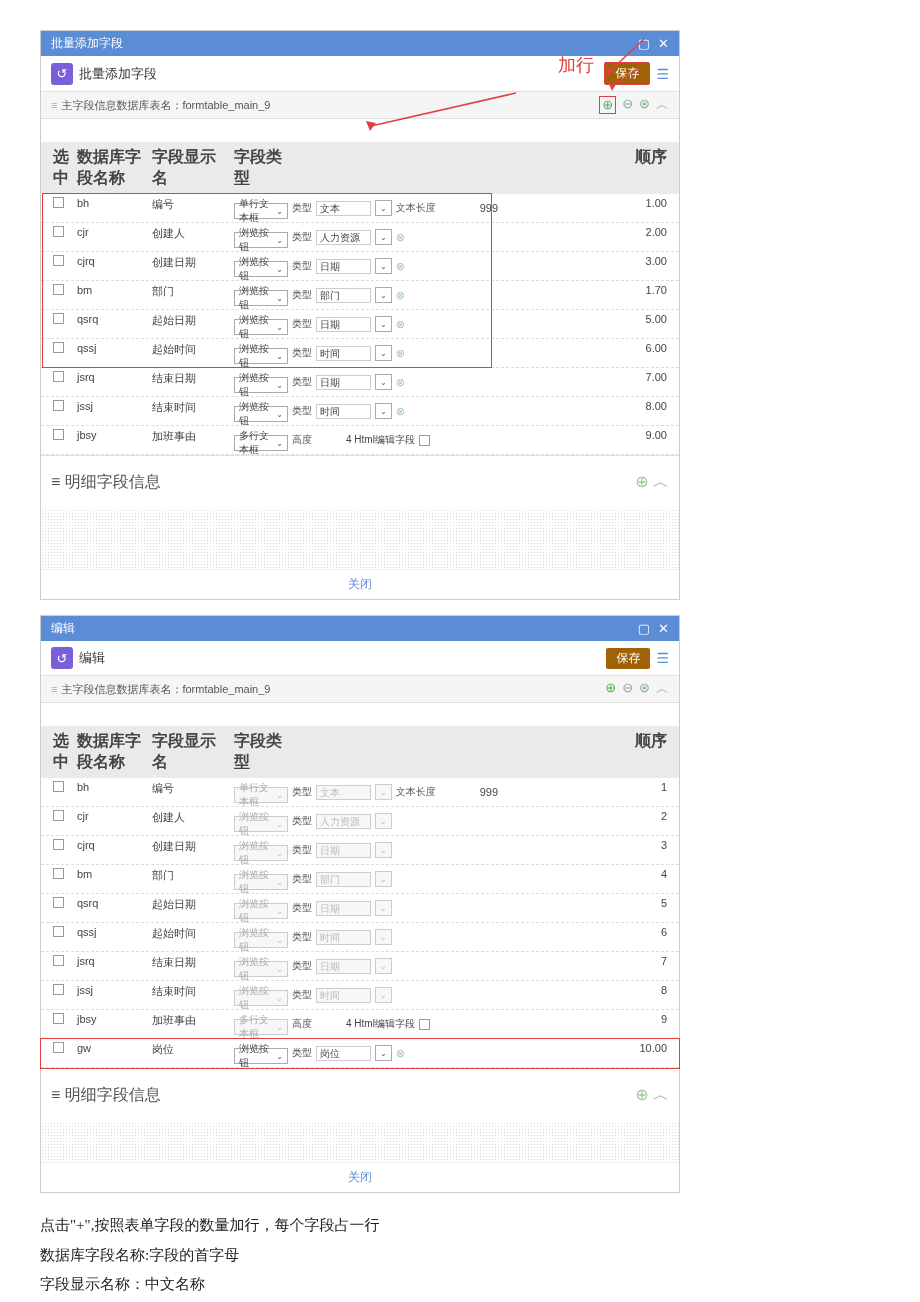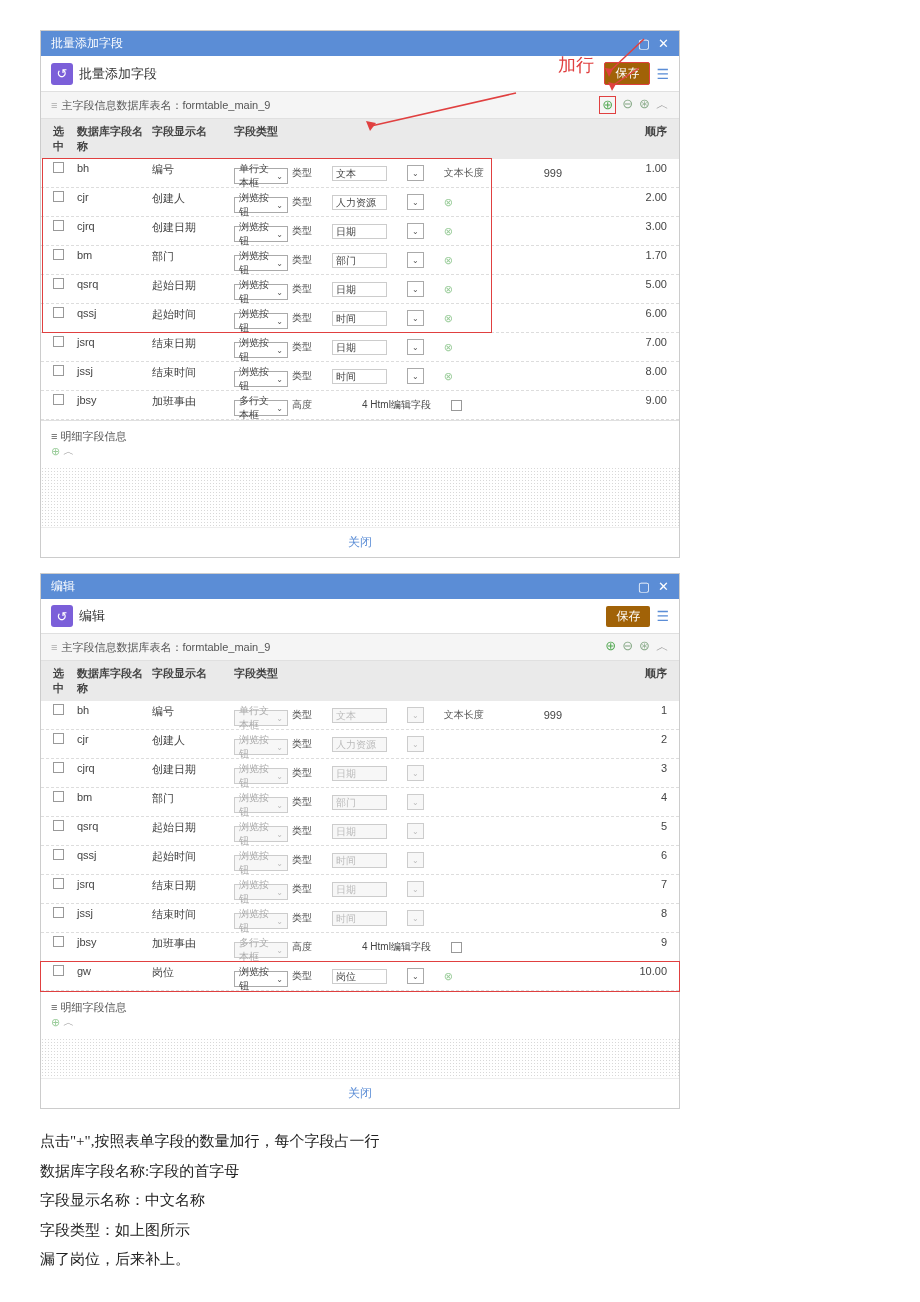--- a/index.html
+++ b/index.html
@@ -13,39 +13,39 @@
     .sub-header .sq { width: 22px; height: 22px; background: #7b5fd9; color: #fff; display: flex; align-items: center; justify-content: center; border-radius: 3px; font-size: 13px; }
     .sub-header .title { font-size: 13px; color: #333; }
     .sub-header .right { display: flex; align-items: center; gap: 6px; }
     .save-btn { background: #a16207; color: #fff; padding: 2px 10px; border-radius: 2px; font-size: 12px; cursor: pointer; }
     .menu-icon { color: #5b8dd6; cursor: pointer; font-size: 14px; }
     .info-bar { display: flex; align-items: center; justify-content: space-between; padding: 4px 10px; background: #f5f5f5; border-top: 1px solid #e0e0e0; border-bottom: 1px solid #e0e0e0; font-size: 11px; color: #555; }
     .info-bar .label { display: flex; align-items: center; gap: 4px; }
     .info-bar .hamb { color: #aaa; }
     .info-bar .right-icons { display: flex; gap: 6px; color: #8a8; font-size: 13px; }
     .info-bar .right-icons span { cursor: pointer; }
-    .tbl-head { display: flex; padding: 4px 10px; background: #eaeaea; font-size: 11px; font-weight: bold; color: #444; }
+    .tbl-head { display: flex; padding: 4px 10px; background: #eaeaea; font-size: 16px; font-weight: bold; color: #444; margin-top: 23px; }
     .tbl-head > div, .row > div { padding: 1px 2px; }
     .c-chk { width: 24px; }
     .c-db { width: 75px; }
     .c-disp { width: 82px; }
     .c-type { width: 58px; }
-    .c-sub { flex: 1; display: flex; align-items: center; gap: 20px; }
+    .c-sub { flex: 1; display: flex; align-items: center; gap: 4px; }
     .c-ord { width: 55px; text-align: right; }
     .row { display: flex; padding: 2px 10px; font-size: 11px; border-bottom: 1px dashed #ddd; color: #444; }
     .chk { width: 11px; height: 11px; border: 1px solid #999; display: inline-block; background: #fff; }
     .sel { border: 1px solid #aaa; padding: 0 4px; font-size: 10px; background: #fff; display: inline-flex; align-items: center; gap: 3px; min-width: 50px; height: 16px; }
     .sel.disabled { border-color: #ccc; color: #aaa; background: #f7f7f7; }
     .sel .arr { font-size: 8px; color: #555; }
     .sel.disabled .arr { color: #bbb; }
     .lbl { font-size: 10px; color: #555; }
     .sub-input { border: 1px solid #ccc; background: #fff; min-width: 55px; height: 15px; font-size: 10px; padding: 0 3px; display: inline-block; }
     .sub-input.dis { color: #bbb; background: #f7f7f7; }
     .mini-icon { color: #9c9; font-size: 11px; }
-    .detail-bar { display: flex; padding: 8px 10px; font-size: 11px; color: #555; border-top: 1px solid #e0e0e0; justify-content: space-between; flex-direction: column; }
+    .detail-bar { display: flex; padding: 16px 10px; font-size: 16px; color: #555; border-top: 1px solid #e0e0e0; justify-content: space-between; }
     .bg-dotted { background-image: radial-gradient(#d8d8d8 0.5px, transparent 0.5px); background-size: 3px 3px; min-height: 60px; }
     .close-link { text-align: center; padding: 6px; color: #5b8dd6; font-size: 12px; cursor: pointer; border-top: 1px solid #eee; }
     .highlight-box { border: 1.5px solid #e04040; position: absolute; pointer-events: none; }
     .red-annot { color: #e04040; position: absolute; font-size: 18px; font-family: "KaiTi", serif; }
     .para { font-size: 15px; line-height: 1.9; color: #222; margin-top: 18px; font-family: "SimSun", serif; }
     .para p { margin-bottom: 1px; }
     svg.arrow-svg { position: absolute; pointer-events: none; }
   </style>
 </head>
 <body>

